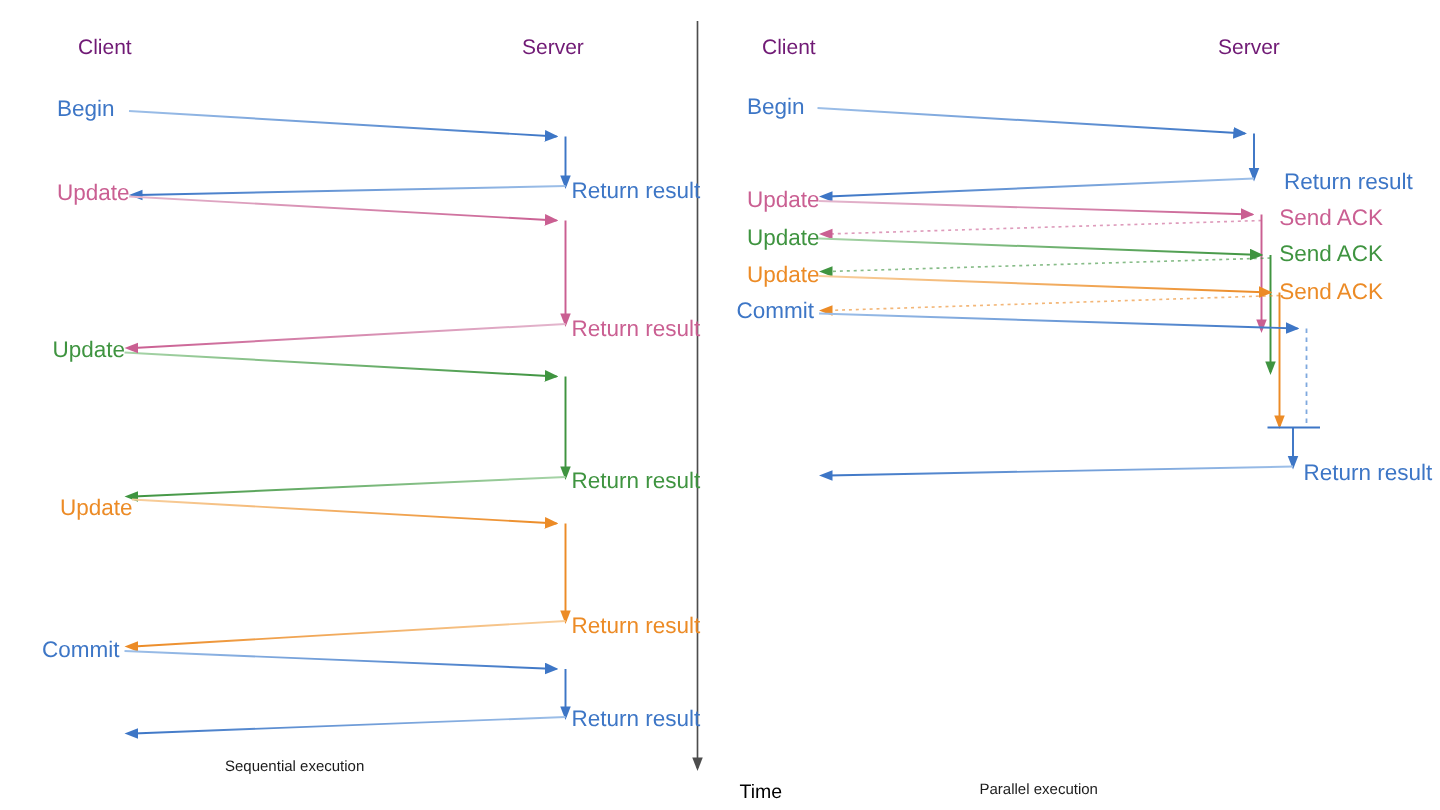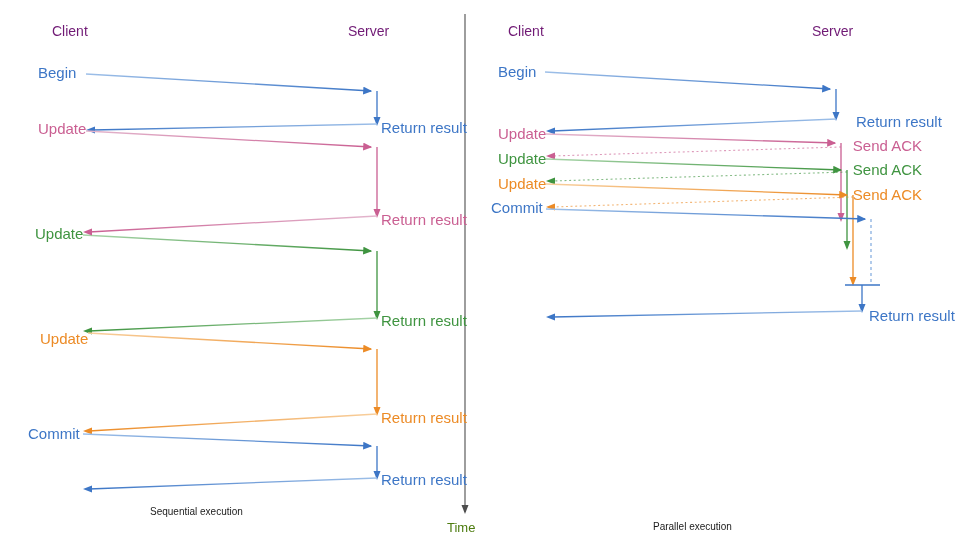--- a/index.html
+++ b/index.html
@@ -3,21 +3,21 @@
 <meta charset="utf-8">
 <style>
   html,body{margin:0;padding:0;background:#ffffff;}
   body{width:960px;height:540px;overflow:hidden;
        font-family:"Liberation Sans","DejaVu Sans",sans-serif;}
   #stage{position:relative;width:960px;height:540px;background:#fff;}
   svg#canvas{position:absolute;left:0;top:0;width:960px;height:540px;}
   .lbl{position:absolute;white-space:nowrap;font-size:15px;line-height:1;}
   .role{font-size:14px;color:#701a75;}
   .cap{font-size:10px;color:#1b1b1b;}
-  .timelbl{font-size:13px;color:#4d7c0f;}
+  .timelbl{font-size:13px;color:#000000;margin-left:46px;}
   .r-blue{color:#3d76c6;}
   .r-pink{color:#ca5f92;}
   .r-green{color:#3f9440;}
   .r-orange{color:#ec8b26;}
   .ralign{transform:translateX(-100%);}
 </style>
 </head>
 <body>
 
 <div id="stage">

